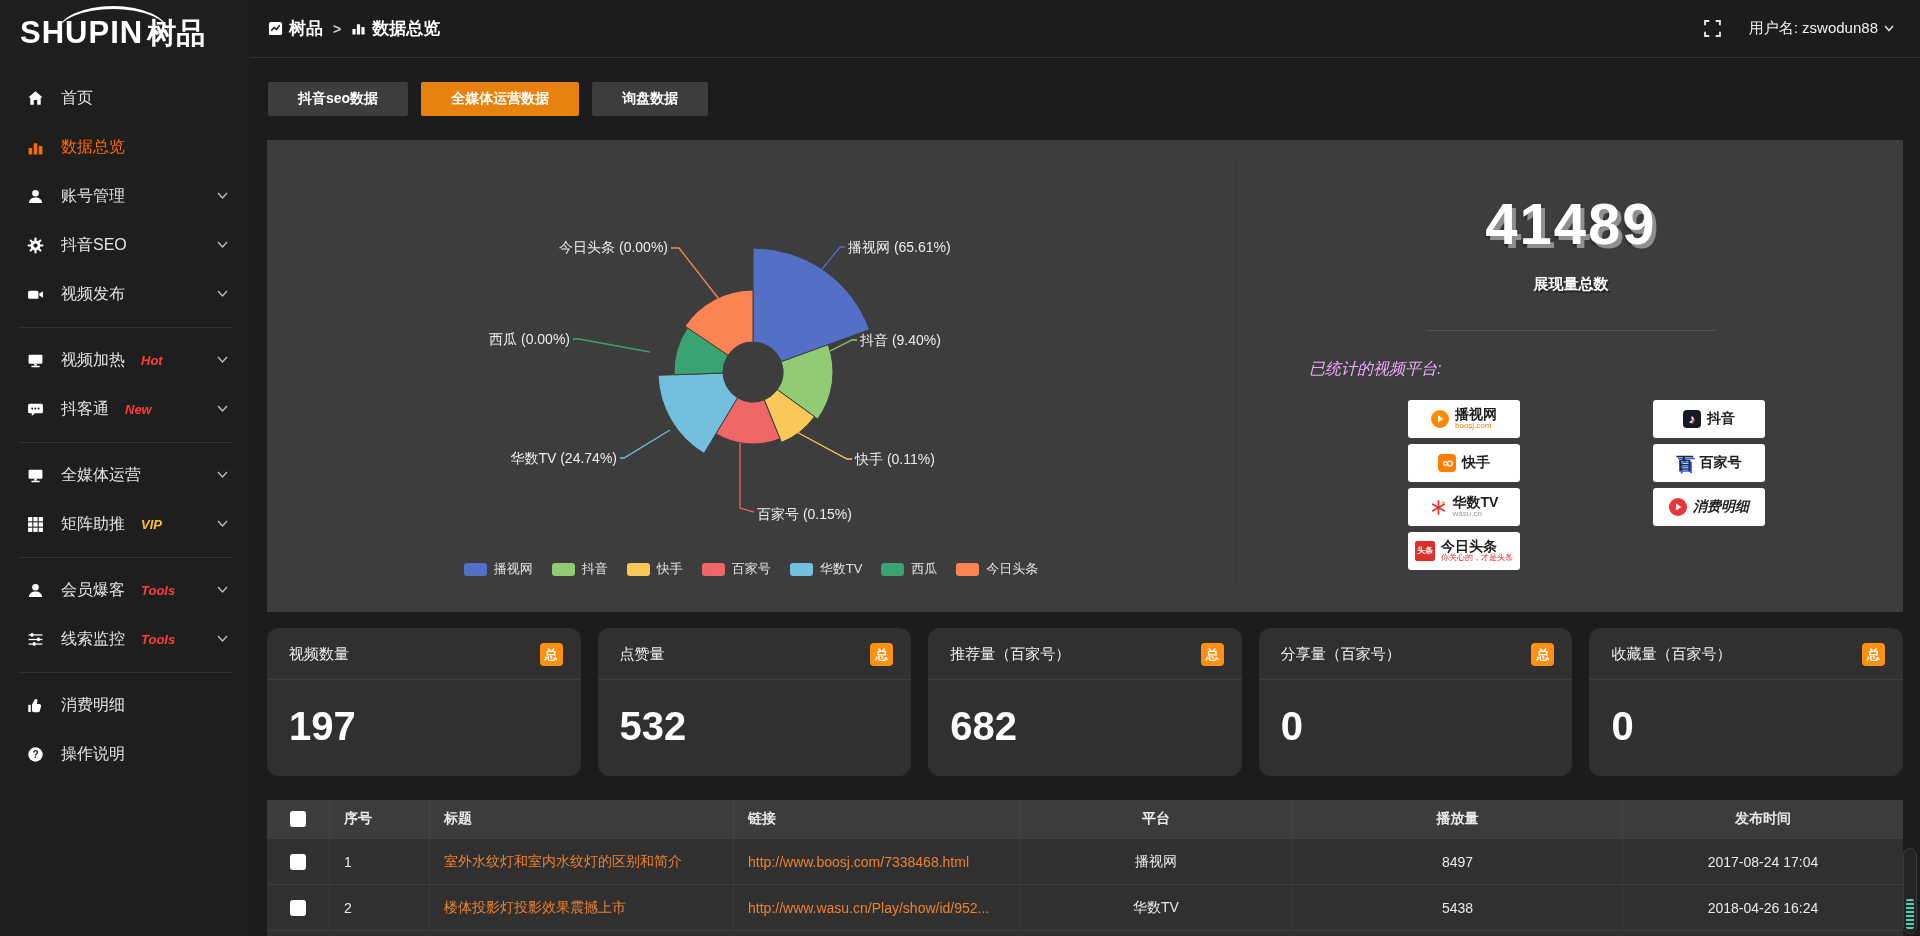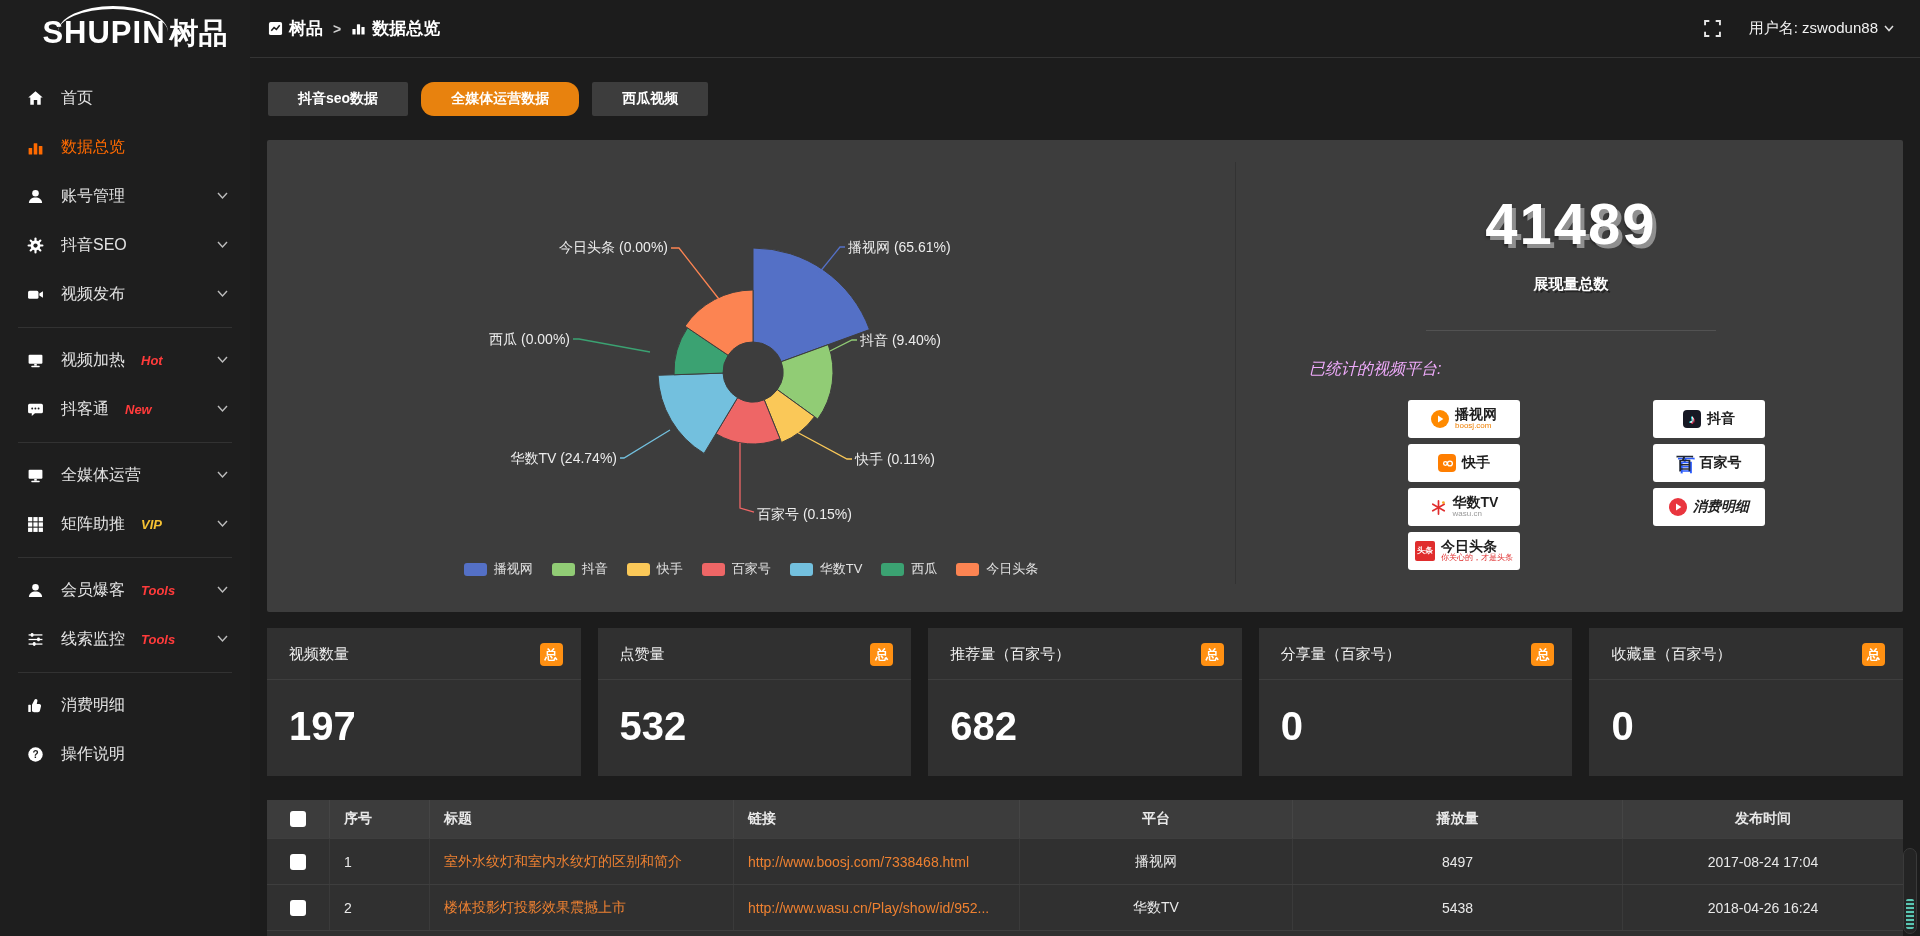--- a/index.html
+++ b/index.html
@@ -1,20 +1,20 @@
 <!DOCTYPE html>
 <html><head>
 <meta charset="utf-8">
 <style>
   * { margin:0; padding:0; box-sizing:border-box; }
   html,body { width:1920px; height:936px; overflow:hidden; background:#1c1c1c;
     font-family:"Liberation Sans", sans-serif; color:#e8e8e8; }
 
   
-  .sidebar { position:fixed; left:0; top:0; width:250px; height:936px; background:#1e1e1e; z-index:5;text-align:center; }
+  .sidebar { position:fixed; left:0; top:0; width:250px; height:936px; background:#1e1e1e; z-index:5; }
   .logo { position:relative; padding:14px 0 10px 20px; height:62px; }
   .logo-arc { position:absolute; left:58px; top:6px; width:110px; height:26px;
     border-top:3px solid #fff; border-radius:50%/100% 100% 0 0; }
   .logo-en { font-size:31px; font-weight:bold; letter-spacing:1px; color:#fff; }
   .logo-cn { font-size:29px; font-weight:bold; color:#fff; margin-left:4px; }
   .nav { margin-top:12px; }
   .nav-item { position:relative; display:flex; align-items:center; height:49px; padding-left:27px;
     color:#e3e3e3; cursor:pointer; }
   .nav-item .nicon { width:17px; height:17px; margin-right:17px; color:#fff; flex:0 0 17px; }
   .nav-item .nlabel { font-size:16px; }
@@ -32,21 +32,21 @@
   .crumb-sep { color:#cfcfcf; font-size:14px; font-weight:bold; margin:0 2px; }
   .top-right { display:flex; align-items:center; gap:28px; }
   .fs-icon { width:17px; height:17px; color:#e6e6e6; cursor:pointer; }
   .user-chip { display:flex; align-items:center; gap:6px; font-size:15px; color:#f2f2f2; cursor:pointer; }
   .user-chev { width:10px; height:7px; color:#ddd; }
 
   
   .tabs { display:flex; gap:13px; margin:24px 0 0 18px; }
   .tab { padding:8px 30px; background:#3d3d3d; color:#fff; font-size:14px; font-weight:bold;
     border-radius:2px; cursor:pointer; }
-  .tab.active { background:#e8820e;border-radius:13px; }
+  .tab.active { background:#e8820e; }
 
   
   .panel { position:relative; margin:24px 17px 0 17px; height:472px; background:#3d3d3d; border-radius:2px; }
   .pie-wrap { position:absolute; left:0; top:0; width:968px; height:472px; }
   .legend { position:absolute; left:0; bottom:34px; width:968px; display:flex; justify-content:center;
     align-items:center; gap:19px; }
   .lg-item { display:flex; align-items:center; gap:7px; cursor:pointer; }
   .lg-swatch { width:23px; height:13px; border-radius:3px; }
   .lg-label { font-size:13px; color:#e3e3e3; }
   .v-divider { position:absolute; left:968px; top:22px; bottom:28px; width:1px; background:#333; }
@@ -67,21 +67,21 @@
   .pb-col { display:flex; flex-direction:column; line-height:1.05; align-items:flex-start; }
   .pb-sub { font-size:8px; color:#ef7f00; }
   .pb-sub.red { color:#e02d2d; } .pb-sub.gray { color:#999; }
   .tt-sq { width:20px; height:20px; background:#e02d2d; color:#fff; font-size:8px; font-weight:bold;
     display:flex; align-items:center; justify-content:center; border-radius:2px; line-height:1; flex:0 0 20px; }
   .bjh { font-size:17px; font-weight:bold; color:#1f2633; text-shadow:1.5px 1.5px 0 #2b5cff; }
   .note-glyph { font-size:12px; font-weight:bold; color:#fff; text-shadow:-1px 0 0 #25f4ee, 1px 1px 0 #fe2c55; }
 
   
   .cards { display:flex; gap:17px; margin:16px 17px 0 17px; }
-  .card { flex:1; height:148px; background:#303030; border-radius:0; }
+  .card { flex:1; height:148px; background:#303030; border-radius:12px; }
   .card-head { display:flex; align-items:center; justify-content:space-between;
     padding:15px 18px 13px 22px; border-bottom:1px solid #3e3e3e; }
   .card-label { font-size:15px; color:#f0f0f0; }
   .zong { width:23px; height:23px; background:#ff9012; color:#fff; font-size:13px; font-weight:bold;
     border-radius:4px; display:flex; align-items:center; justify-content:center; }
   .card-value { padding:24px 22px; font-size:40px; font-weight:bold; color:#fff; }
 
   
   .table { margin:24px 17px 0 17px; background:#e5e5e5; }
   .trow { display:flex; align-items:center; height:46px; background:#303030; border-top:1px solid #3e3e3e; }
@@ -301,21 +301,21 @@
         <svg class="user-chev" viewBox="0 0 10 7" fill="none" stroke="currentColor" stroke-width="1.5">
             <polyline points="1,1 5,5.5 9,1"></polyline>
           </svg>
       </span>
     </div>
   </div>
 
   <div class="tabs" id="tabs">
       <div class="tab">抖音seo数据</div>
       <div class="tab active">全媒体运营数据</div>
-      <div class="tab">西瓜视频</div>
+      <div class="tab">询盘数据</div>
     </div>
 
   <div class="panel">
     <div class="pie-wrap">
       <svg id="pieSvg" width="968" height="472" viewBox="0 0 968 472">
           <path d="M 486 202 L 486 108 A 124 124 0 0 1 602.5218849774526 189.58950222761706 L 514.1907786235772 221.73939570022992 A 30 30 0 0 0 486 202 Z" fill="#5470c6" stroke="#3d3d3d" stroke-width="1"></path>
           <polyline points="552,133 573,107 578,107" fill="none" stroke="#5470c6" stroke-width="1.3"></polyline>
           <text x="581" y="107" dy="4.5" text-anchor="start" class="pie-label">播视网 (65.61%)</text>
           <path d="M 514.1907786235772 221.73939570022992 L 561.1754096628727 204.63838853394648 A 80 80 0 0 1 550.7213595499958 279.0228201833978 L 510.27050983124843 249.6335575687742 A 30 30 0 0 0 514.1907786235772 221.73939570022992 Z" fill="#91cc75" stroke="#3d3d3d" stroke-width="1"></path>
           <polyline points="563,211 585,200 590,200" fill="none" stroke="#91cc75" stroke-width="1.3"></polyline>

